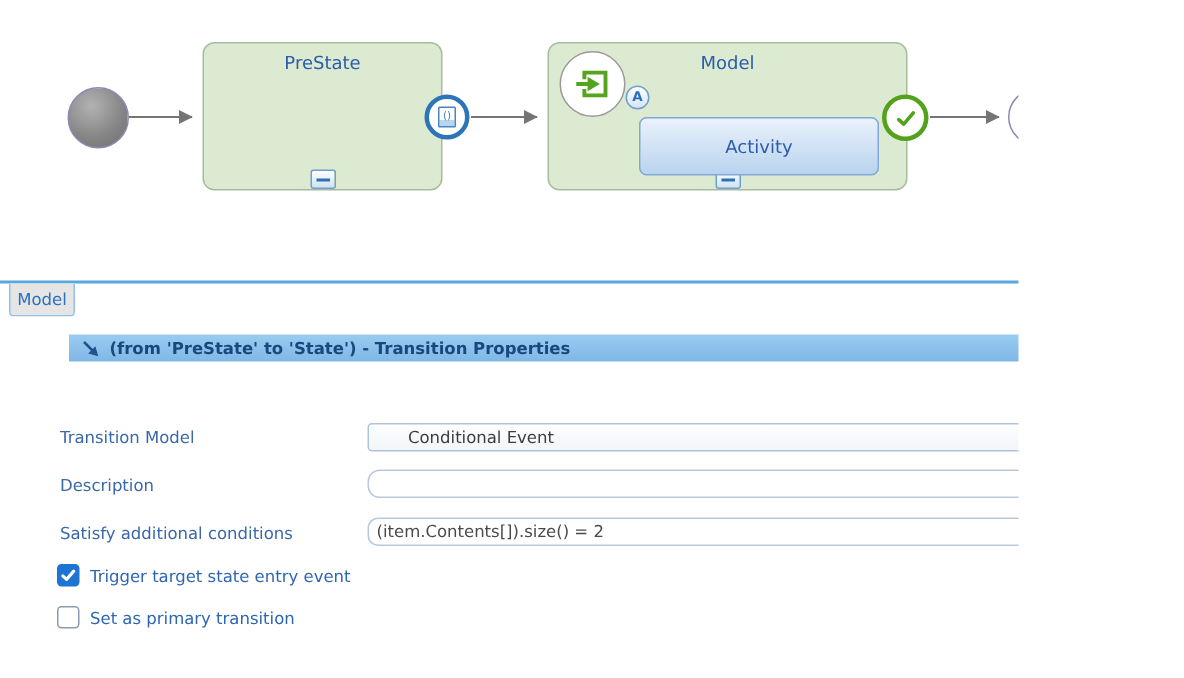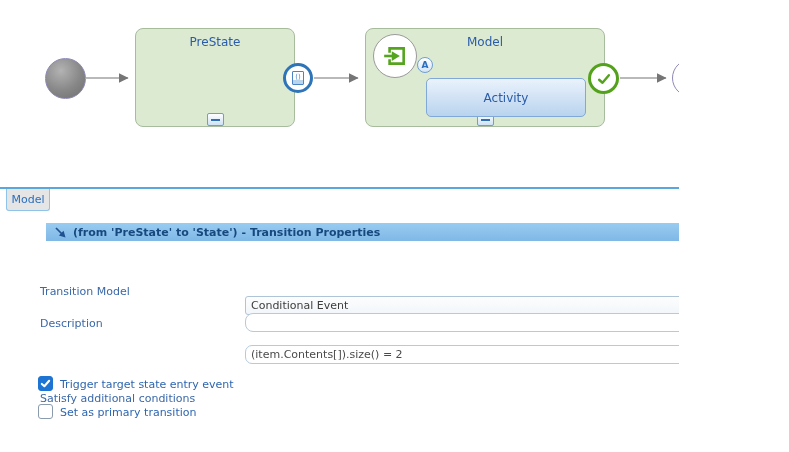--- a/index.html
+++ b/index.html
@@ -65,25 +65,25 @@
     -webkit-mask-image:linear-gradient(to right,transparent,#000 32%,#000 68%,transparent);
     mask-image:linear-gradient(to right,transparent,#000 32%,#000 68%,transparent); }
 
   
   .props-header { position:absolute; left:0; top:223px; width:789px; height:18px;
     background:linear-gradient(#9accf1, #7fb7e6); display:flex; align-items:center;margin-left:46px; }
   .props-header .hdr-icon { margin:0 6px 0 8px; display:flex; }
   .props-header .hdr-title { font-size:11px; font-weight:bold; color:#17487e; }
 
   .form-label { position:absolute; left:40px; font-size:11px; color:#3a68a8; line-height:19px; }
-  .lbl-row1 { top:282px; } .lbl-row2 { top:314px; } .lbl-row3 { top:346px;margin-top:43px; }
-
-  .combo { position:absolute; left:245px; top:296px; width:489px; height:19px;
+  .lbl-row1 { top:282px; } .lbl-row2 { top:314px; } .lbl-row3 { top:346px; }
+
+  .combo { position:absolute; left:245px; top:282px; width:489px; height:19px;
     background:linear-gradient(#fdfdfe,#f2f6fa); border:1px solid #b0c4d8; border-radius:3px;
-    display:flex; align-items:center; }
+    display:flex; align-items:center;padding-left:21px; }
   .combo-value { flex:1; font-size:11px; color:#3d3d3d; padding-left:5px; line-height:17px;
     white-space:nowrap; overflow:hidden; }
   .combo-btn { width:24px; height:17px; background:linear-gradient(#e2eefa,#c5dcf2);
     border-radius:2px; margin-right:0px; display:flex; align-items:center; justify-content:center; }
   .combo-btn .tri { width:0; height:0; border-left:5px solid transparent;
     border-right:5px solid transparent; border-top:6px solid #1f5c9e; }
 
   .text-field { position:absolute; height:19px; background:#fff; border:1px solid #b7c9da;
     font-size:11px; color:#4a4a4a; padding:0 5px; outline:none;
     font-family:"DejaVu Sans","Liberation Sans",sans-serif; }

